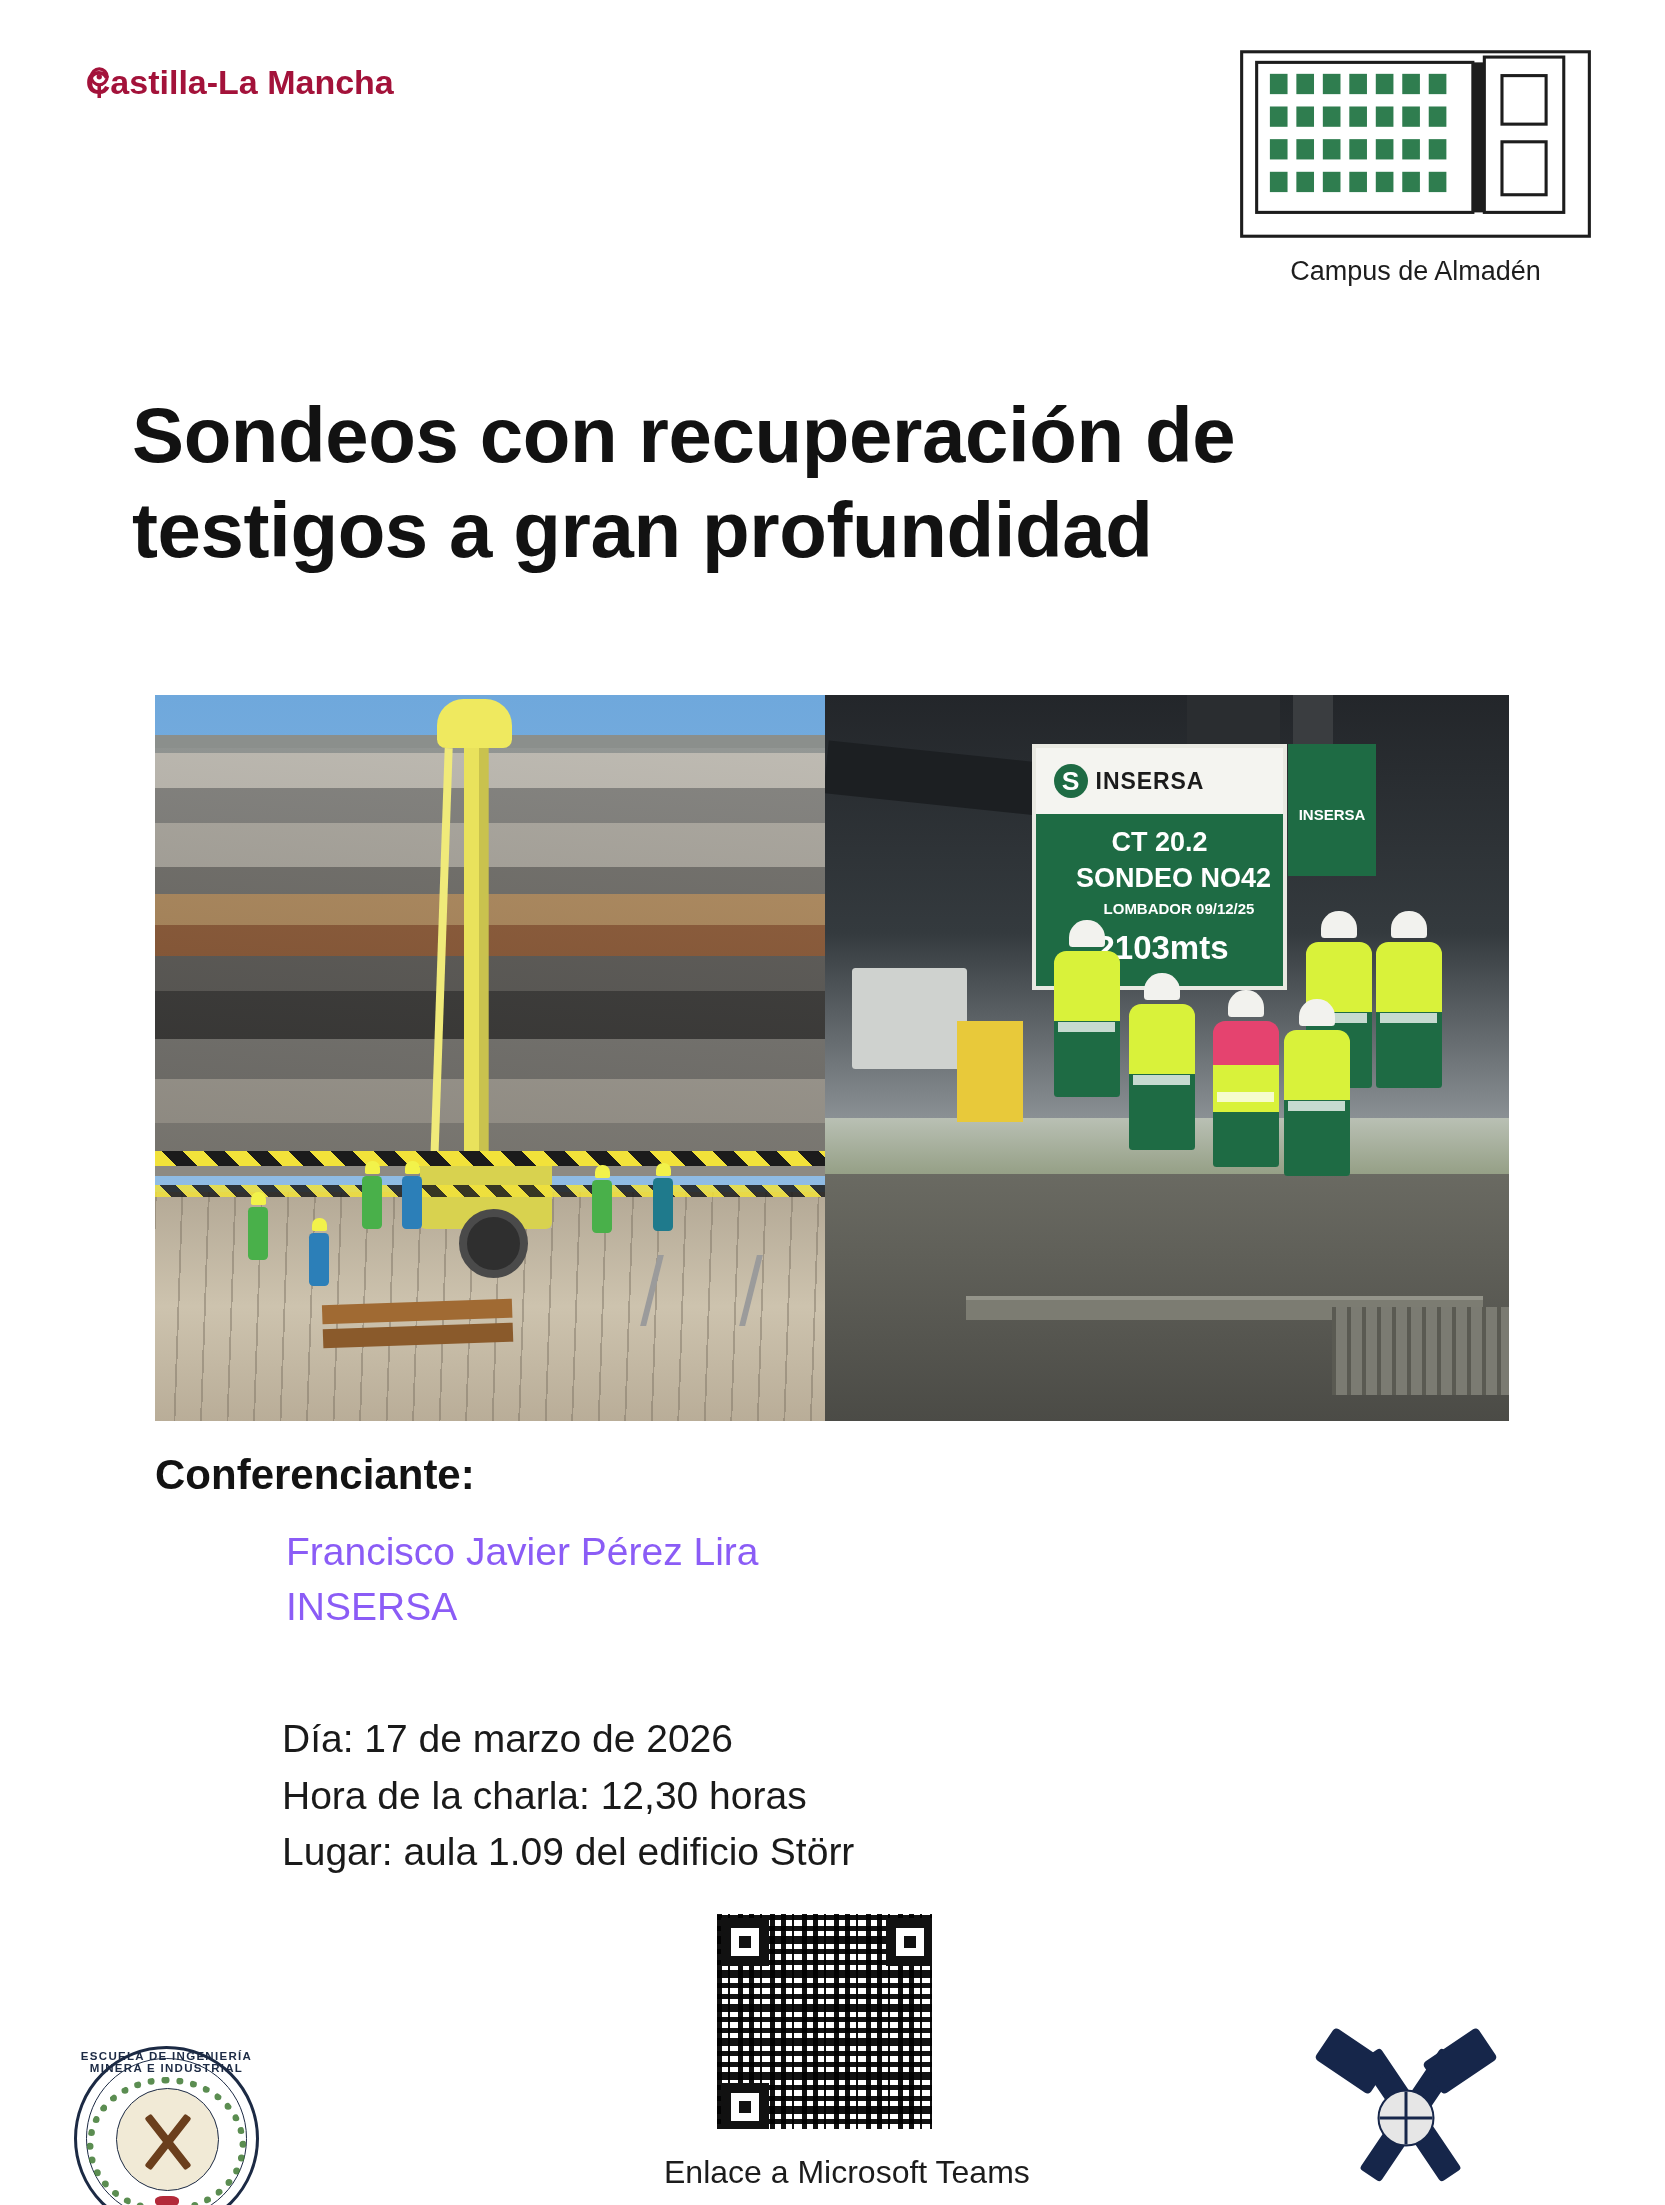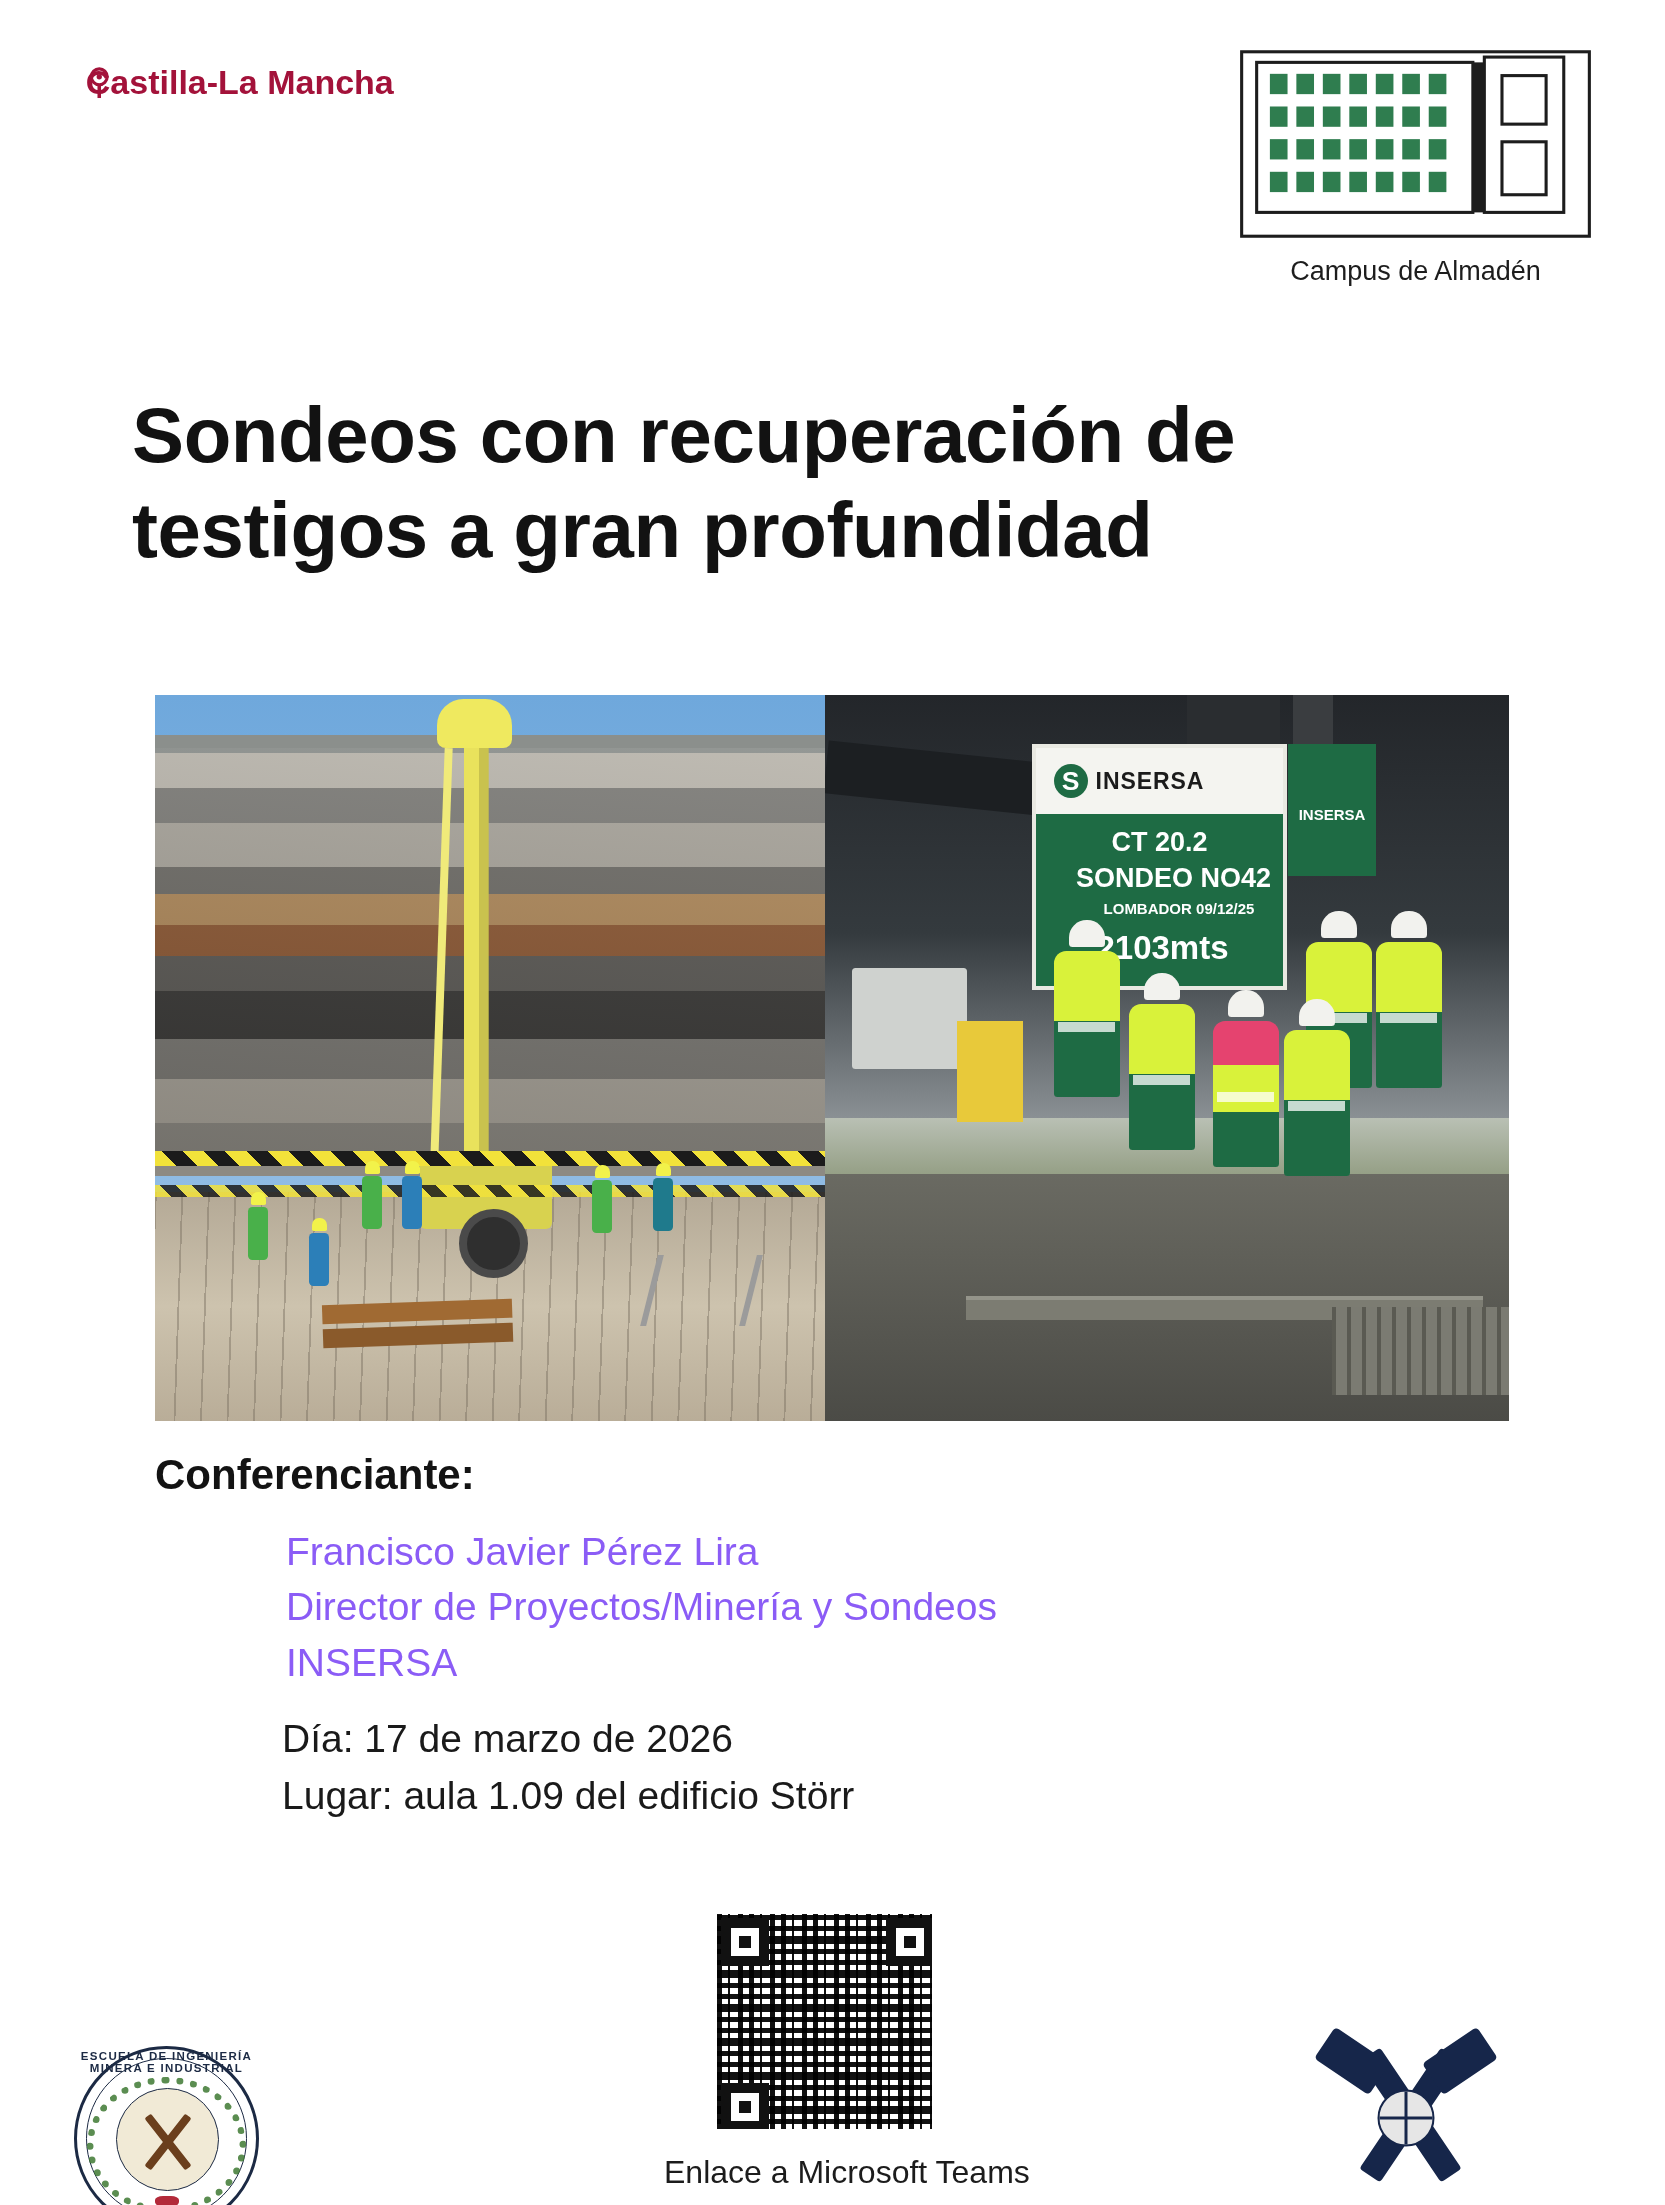--- a/index.html
+++ b/index.html
@@ -634,26 +634,26 @@
     <div class="crew-person cp3"></div>
     <div class="crew-person cp4"></div>
     <div class="crew-person cp5"></div>
     <div class="crew-person cp6"></div>
   </div>
 </div>
 
 <div class="speaker-label">Conferenciante:</div>
 <div class="speaker-block">
   <div>Francisco Javier Pérez Lira</div>
-  <div>Director de Proyectos/Minería y Sondeos</div>
   <div>INSERSA</div>
 </div>
 
 <div class="details-block">
   <div>Día: 17 de marzo de 2026</div>
+  <div>Hora de la charla: 12,30 horas</div>
   <div>Lugar: aula 1.09 del edificio Störr</div>
 </div>
 
 <div class="qr-wrap">
   <div class="qr">
     <span class="qr-eye tl"></span>
     <span class="qr-eye tr"></span>
     <span class="qr-eye bl"></span>
     <span class="qr-quiet-r"></span>
     <span class="qr-quiet-b"></span>

